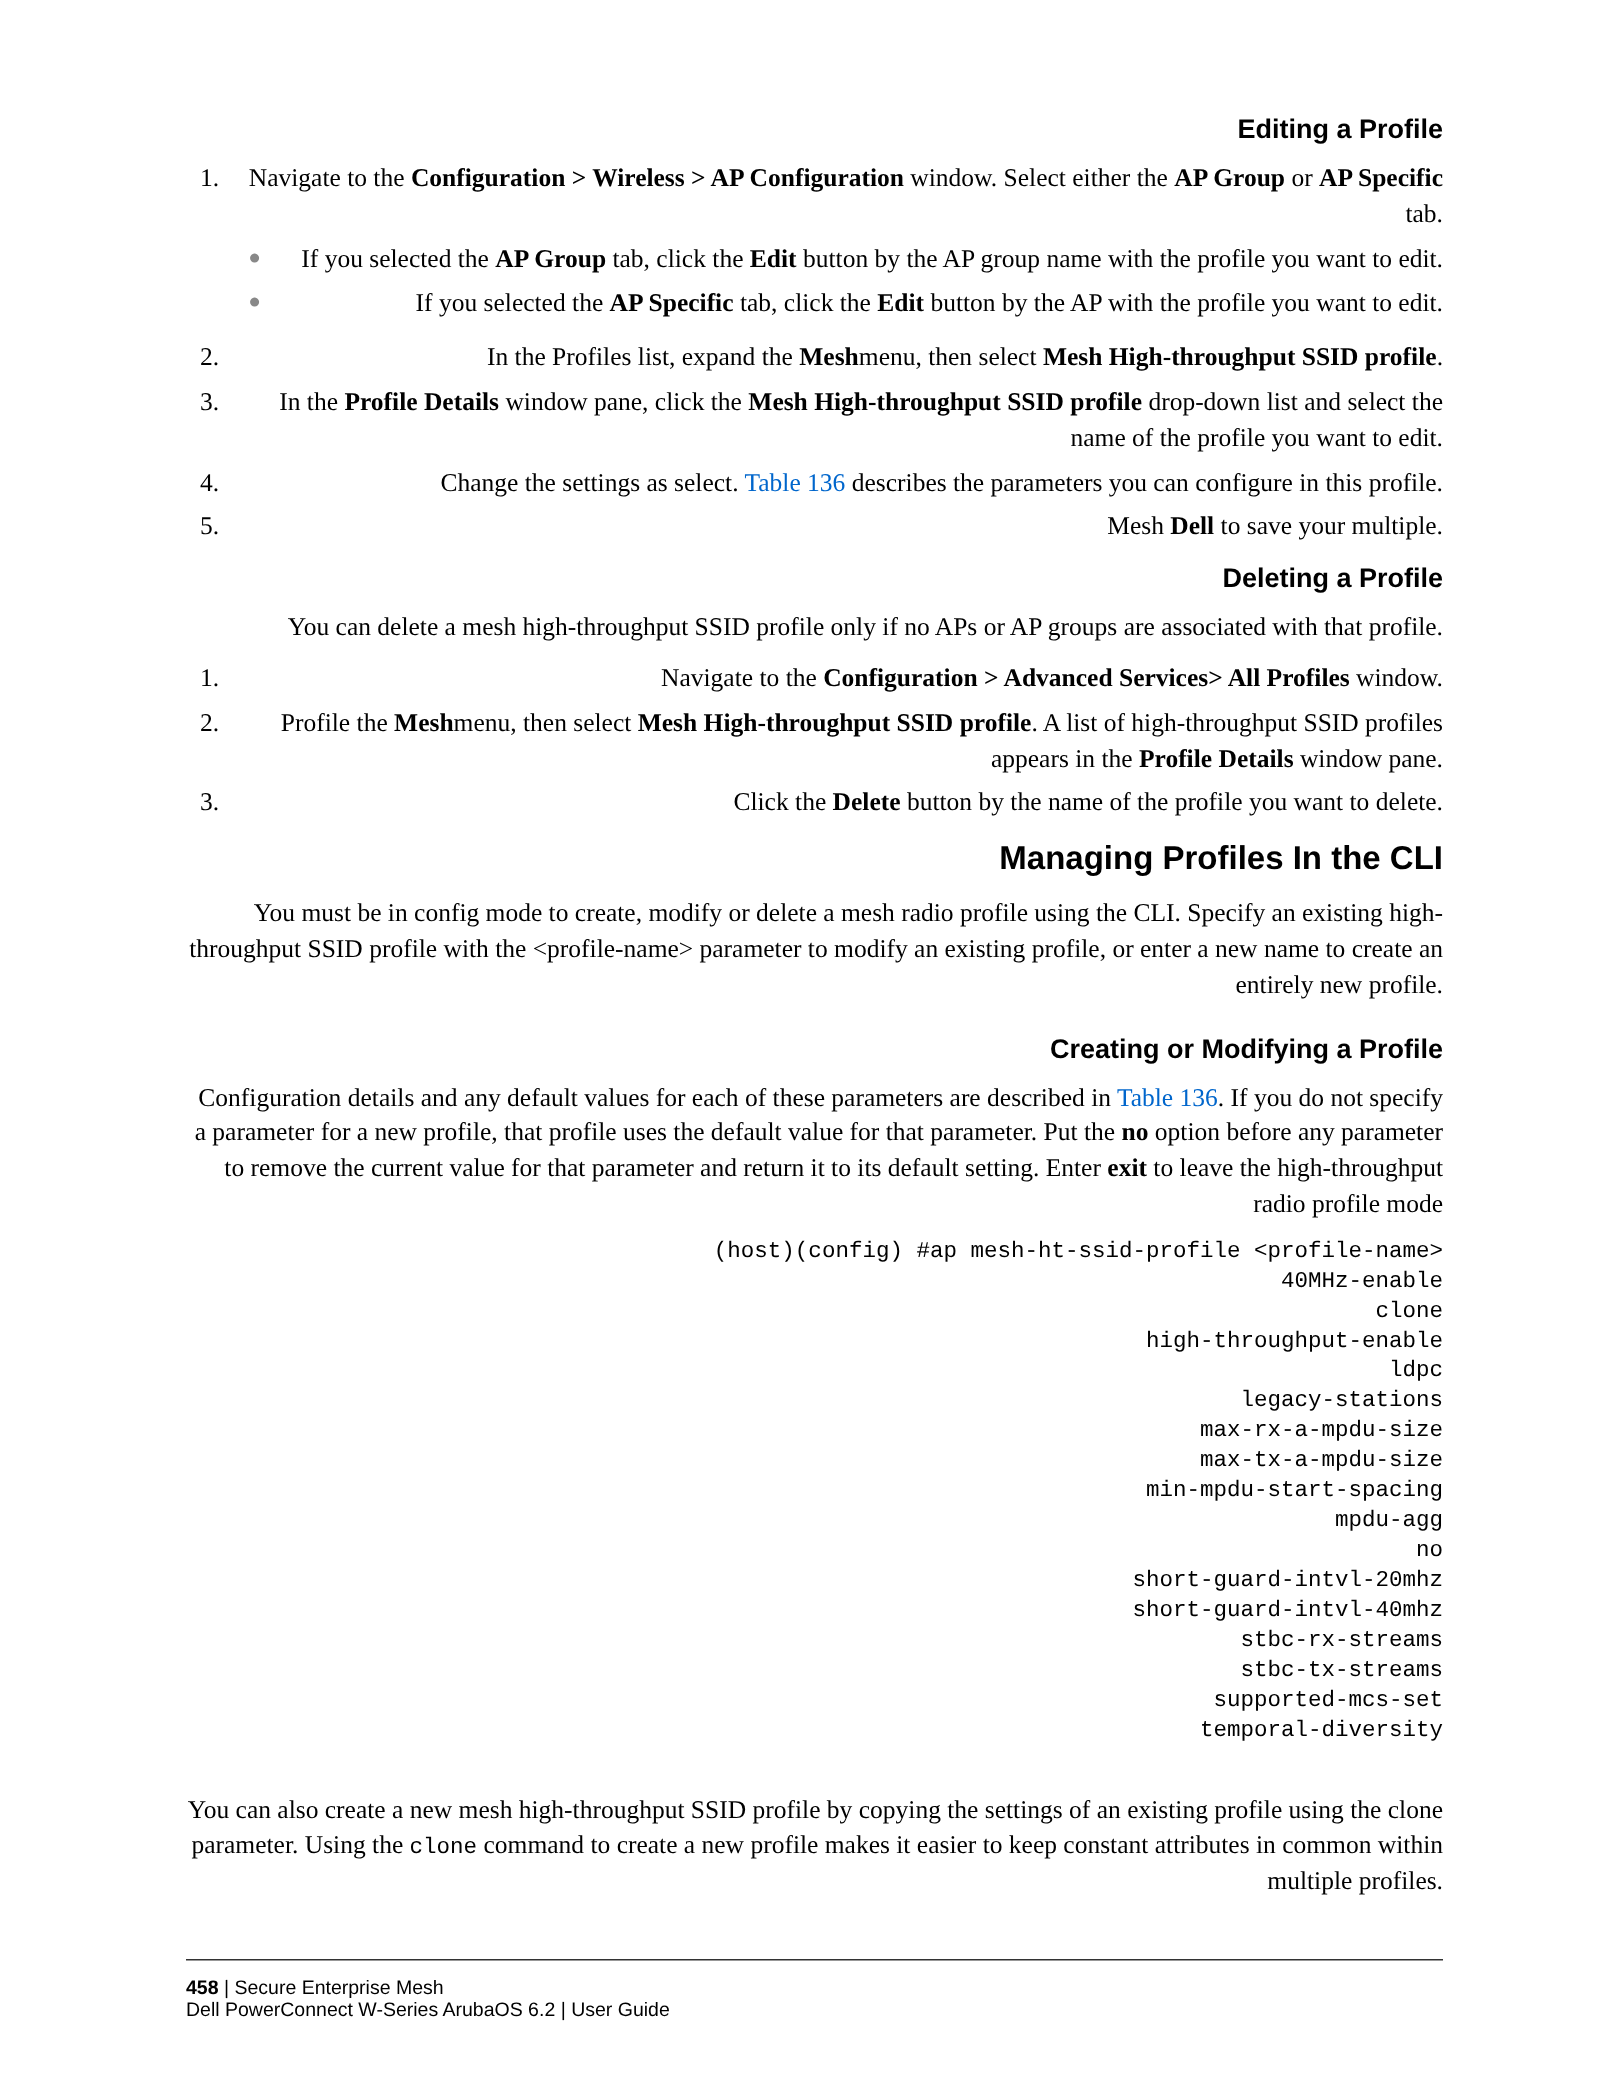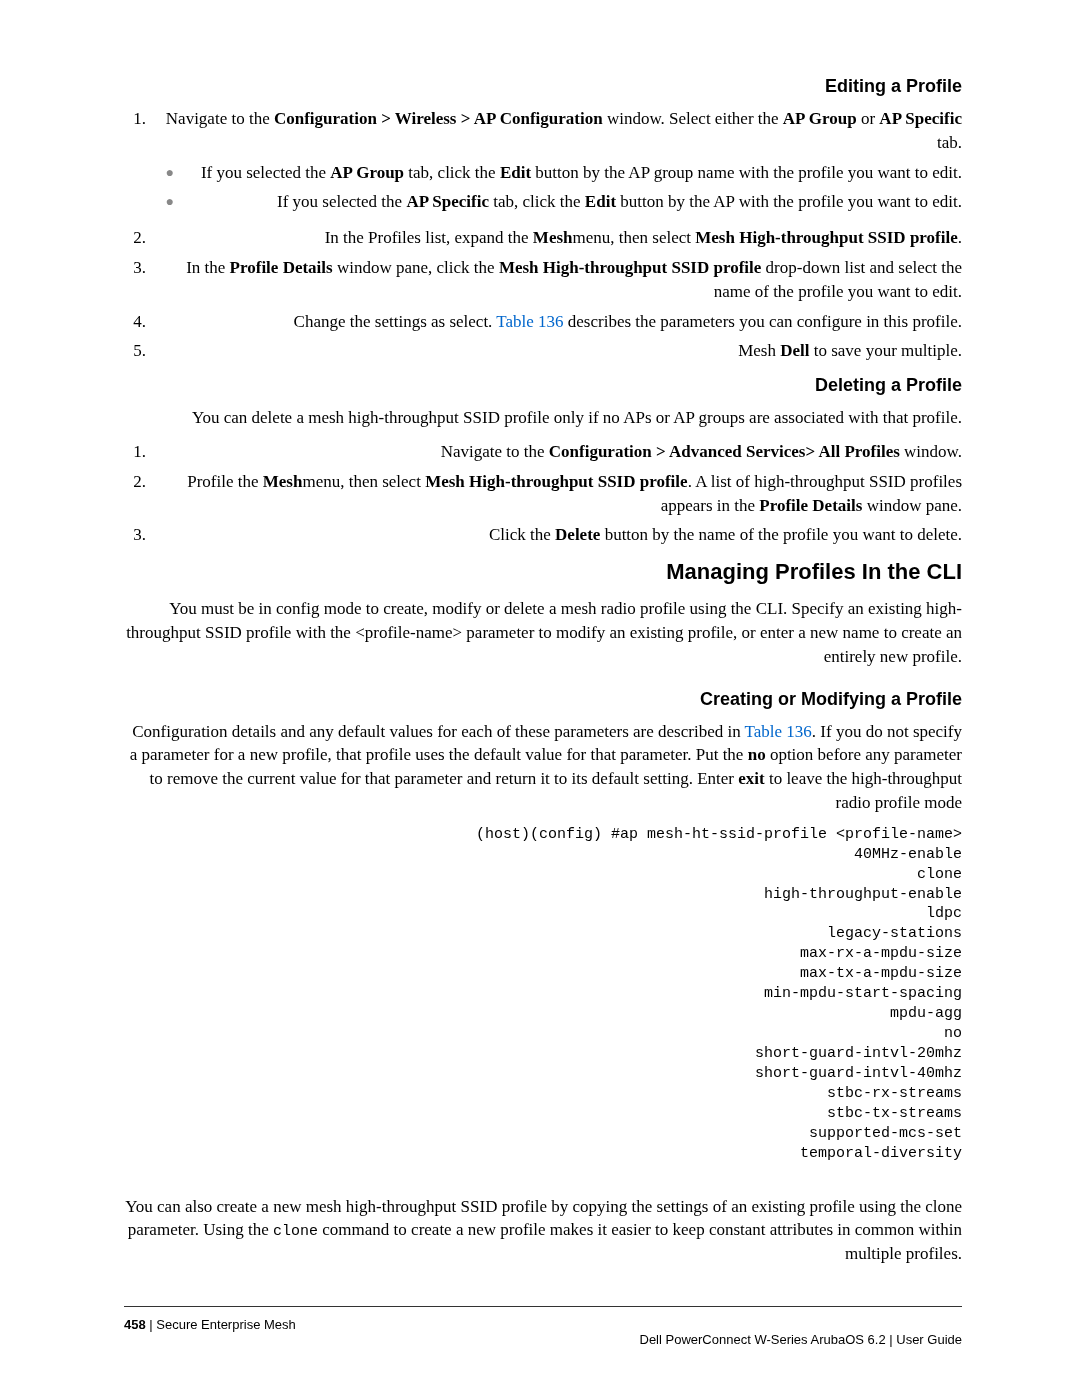--- a/index.html
+++ b/index.html
@@ -100,21 +100,20 @@
     }
     .footer-row {
       display: flex;
       justify-content: space-between;
       font-family: Arial, Helvetica, sans-serif;
       font-size: 13px;
       flex-direction: column;
     }
     .footer-left .pnum { font-weight: bold; }
     .footer-right {
-      text-align: right;
     }
   </style>
 </head>
 <body>
 
 <div class="page">
 
   <div class="heading-bold">Editing a Profile</div>
   <ol class="numbered">
     <li>

